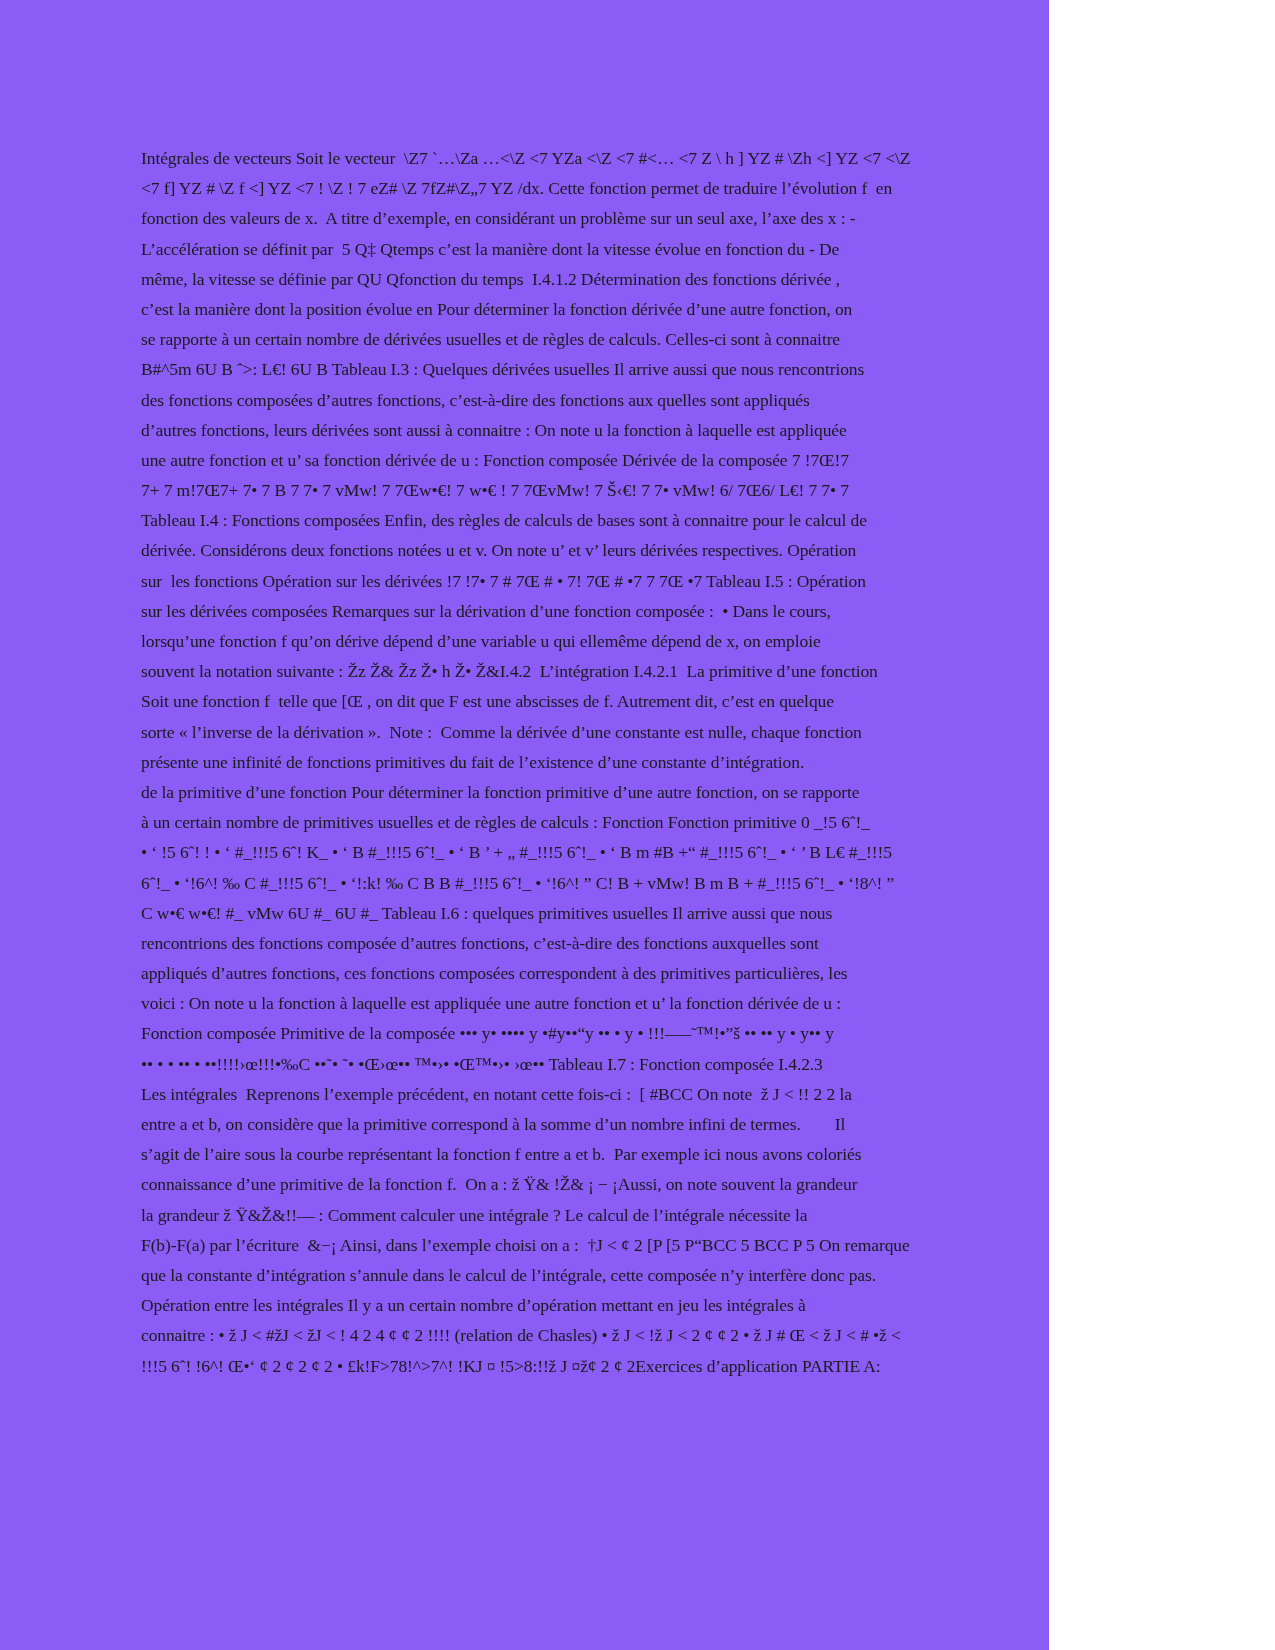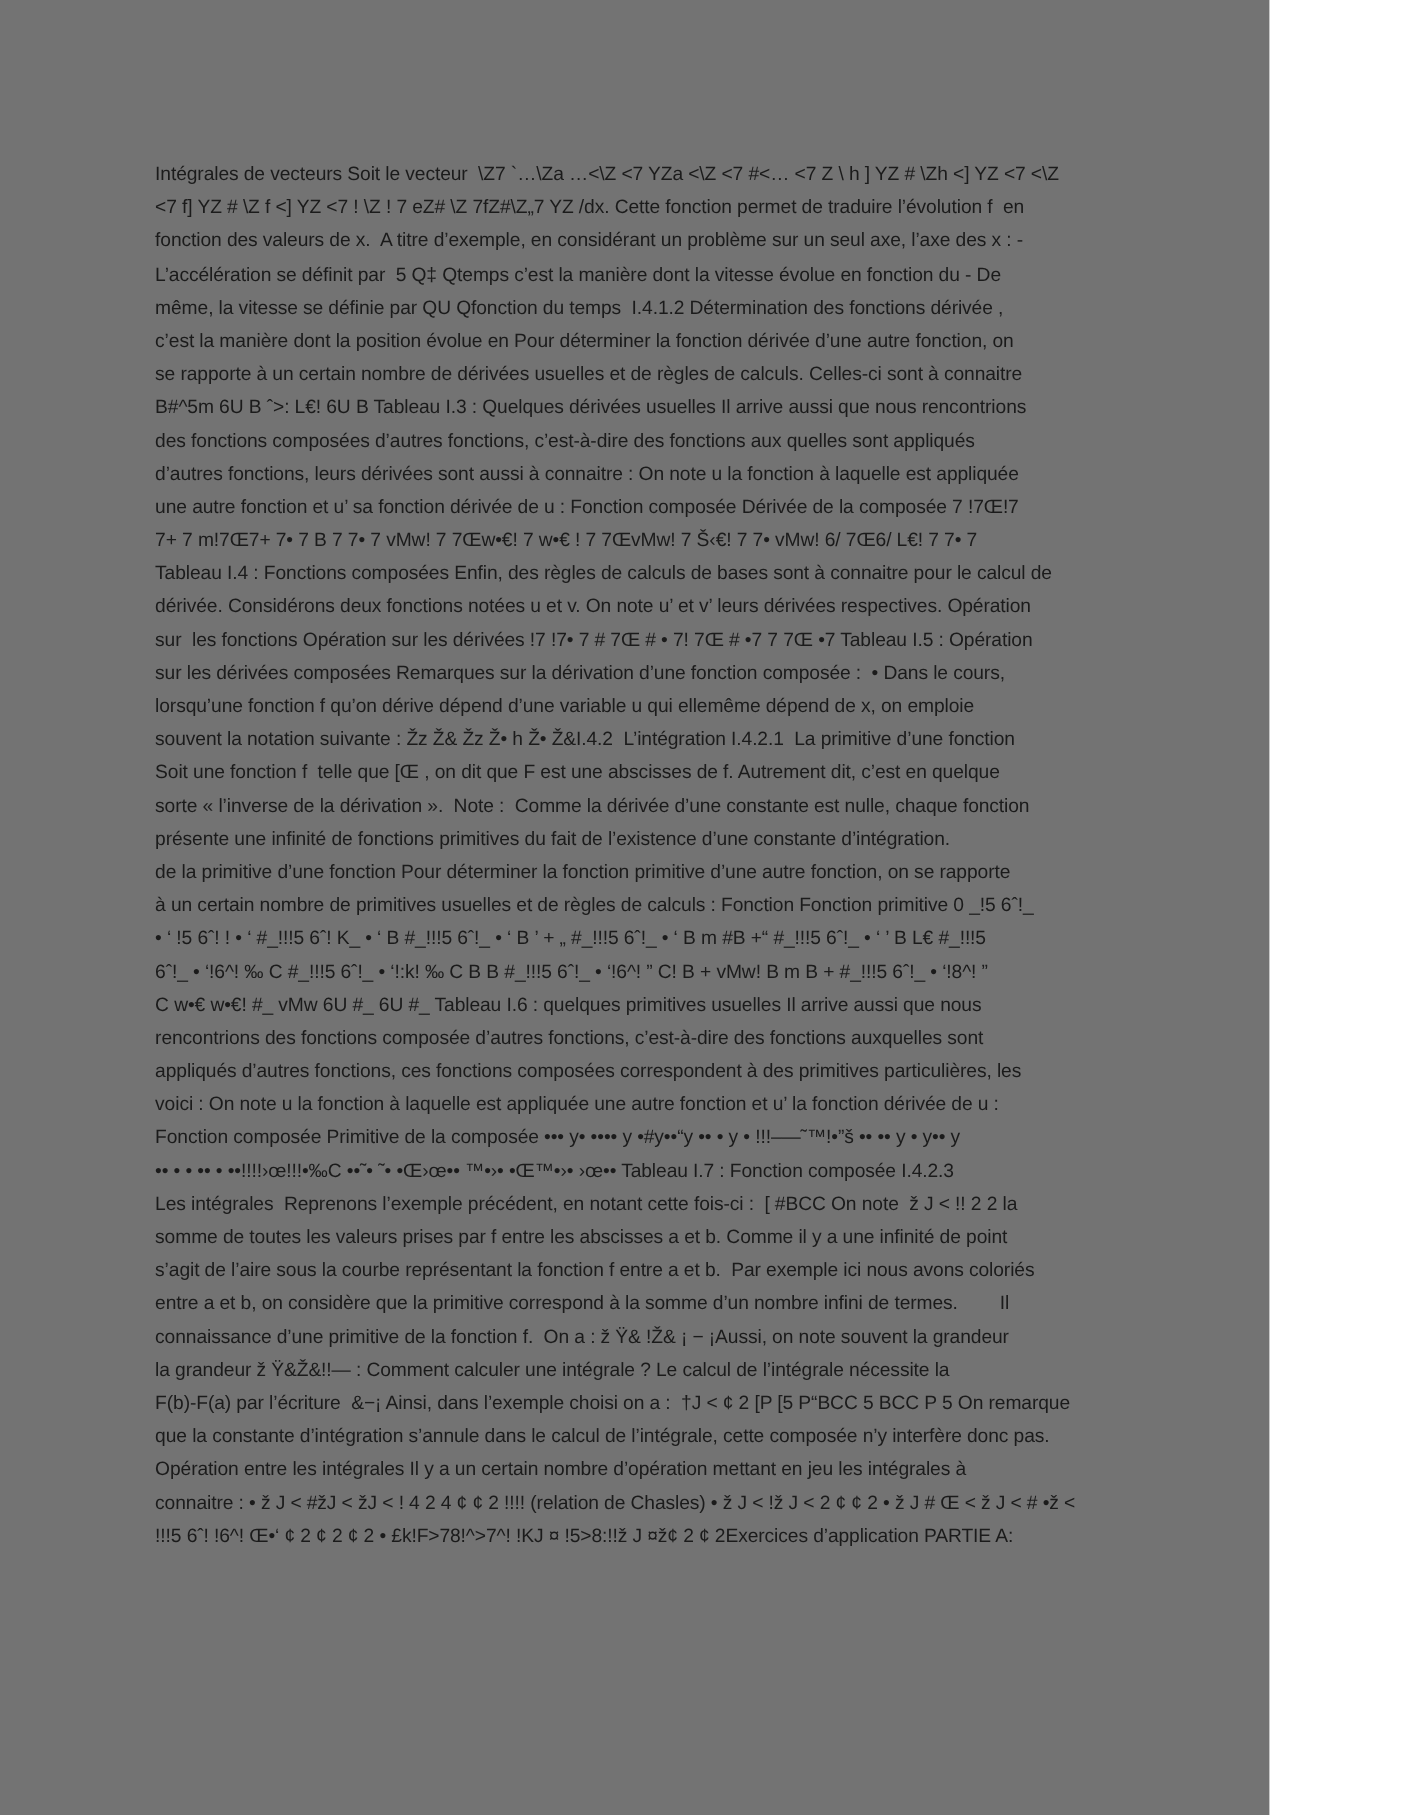--- a/index.html
+++ b/index.html
@@ -2,25 +2,25 @@
 <html><head>
 <meta charset="utf-8">
 <style>
   html, body {
     margin: 0;
     padding: 0;
     background: #ffffff;
   }
   .page {
     position: relative;
-    width: 1154px;
+    width: 1049px;
     height: 1650px;
-    background: #737373;
+    background: #8b5cf6;
     overflow: hidden;
-    font-family: Liberation Sans, sans-serif;
+    font-family: Liberation Serif, serif;
   }
   .text-block {
     position: absolute;
     left: 141px;
     top: 143px;
     width: 1000px;
     color: #1b1b1b;
     font-size: 17.5px;
     line-height: 30.2px;
     font-weight: 400;
@@ -61,23 +61,22 @@
       <div class="text-line">à un certain nombre de primitives usuelles et de règles de calculs : Fonction Fonction primitive 0 _!5 6ˆ!_</div>
       <div class="text-line">• ‘ !5 6ˆ! ! • ‘ #_!!!5 6ˆ! K_ • ‘ B #_!!!5 6ˆ!_ • ‘ B ’ + „ #_!!!5 6ˆ!_ • ‘ B m #B +“ #_!!!5 6ˆ!_ • ‘ ’ B L€ #_!!!5</div>
       <div class="text-line">6ˆ!_ • ‘!6^! ‰ C #_!!!5 6ˆ!_ • ‘!:k! ‰ C B B #_!!!5 6ˆ!_ • ‘!6^! ” C! B + vMw! B m B + #_!!!5 6ˆ!_ • ‘!8^! ”</div>
       <div class="text-line">C w•€ w•€! #_ vMw 6U #_ 6U #_ Tableau I.6 : quelques primitives usuelles Il arrive aussi que nous</div>
       <div class="text-line">rencontrions des fonctions composée d’autres fonctions, c’est-à-dire des fonctions auxquelles sont</div>
       <div class="text-line">appliqués d’autres fonctions, ces fonctions composées correspondent à des primitives particulières, les</div>
       <div class="text-line">voici : On note u la fonction à laquelle est appliquée une autre fonction et u’ la fonction dérivée de u :</div>
       <div class="text-line">Fonction composée Primitive de la composée ••• y• •••• y •#y••“y •• • y • !!!–—˜™!•”š •• •• y • y•• y</div>
       <div class="text-line">•• • • •• • ••!!!!›œ!!!•‰C ••˜• ˜• •Œ›œ•• ™•›• •Œ™•›• ›œ•• Tableau I.7 : Fonction composée I.4.2.3</div>
       <div class="text-line">Les intégrales  Reprenons l’exemple précédent, en notant cette fois-ci :  [ #BCC On note  ž J &lt; !! 2 2 la</div>
-      <div class="text-line">somme de toutes les valeurs prises par f entre les abscisses a et b. Comme il y a une infinité de point</div>
+      <div class="text-line">entre a et b, on considère que la primitive correspond à la somme d’un nombre infini de termes.        Il</div>
       <div class="text-line">s’agit de l’aire sous la courbe représentant la fonction f entre a et b.  Par exemple ici nous avons coloriés</div>
-      <div class="text-line">entre a et b, on considère que la primitive correspond à la somme d’un nombre infini de termes.        Il</div>
       <div class="text-line">connaissance d’une primitive de la fonction f.  On a : ž Ÿ&amp; !Ž&amp; ¡ − ¡Aussi, on note souvent la grandeur</div>
       <div class="text-line">la grandeur ž Ÿ&amp;Ž&amp;!!— : Comment calculer une intégrale ? Le calcul de l’intégrale nécessite la</div>
       <div class="text-line">F(b)-F(a) par l’écriture  &amp;−¡ Ainsi, dans l’exemple choisi on a :  †J &lt; ¢ 2 [P [5 P“BCC 5 BCC P 5 On remarque</div>
       <div class="text-line">que la constante d’intégration s’annule dans le calcul de l’intégrale, cette composée n’y interfère donc pas.</div>
       <div class="text-line">Opération entre les intégrales Il y a un certain nombre d’opération mettant en jeu les intégrales à</div>
       <div class="text-line">connaitre : • ž J &lt; #žJ &lt; žJ &lt; ! 4 2 4 ¢ ¢ 2 !!!! (relation de Chasles) • ž J &lt; !ž J &lt; 2 ¢ ¢ 2 • ž J # Œ &lt; ž J &lt; # •ž &lt;</div>
       <div class="text-line">!!!5 6ˆ! !6^! Œ•‘ ¢ 2 ¢ 2 ¢ 2 • £k!F&gt;78!^&gt;7^! !KJ ¤ !5&gt;8:!!ž J ¤ž¢ 2 ¢ 2Exercices d’application PARTIE A:</div>
     </div>
 </div>
 

